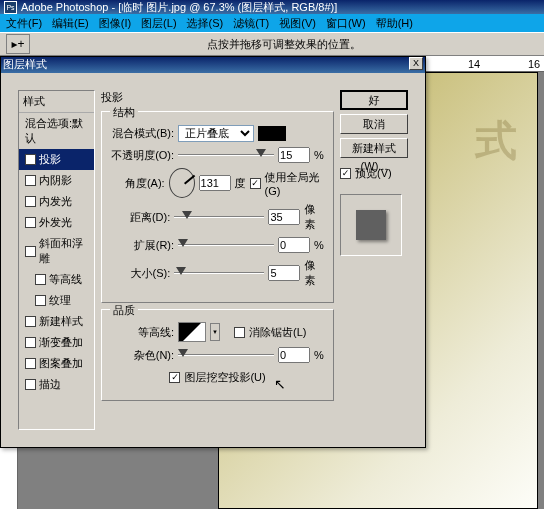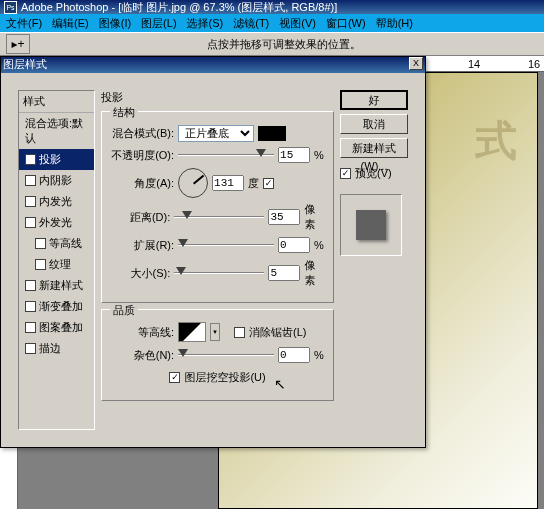--- a/index.html
+++ b/index.html
@@ -28,21 +28,21 @@
 .sl-item.sel{background:#0a246a;color:#fff;}
 .sl-item.ind{padding-left:16px;}
 .cb{width:11px;height:11px;border:1px solid #404040;background:#fff;display:inline-block;flex-shrink:0;}
 .main{flex:1;display:flex;flex-direction:column;gap:6px;}
 .group{border:1px solid #808080;border-top-color:#fff;border-left-color:#fff;padding:8px 8px 10px;position:relative;}
 .group>.gt{position:absolute;top:-7px;left:8px;background:#d4d0c8;padding:0 3px;}
 .row{display:flex;align-items:center;gap:4px;margin:4px 0;min-height:18px;}
 .row .lbl{width:64px;text-align:right;}
 select,input[type=text]{border:1px solid #7f9db9;background:#fff;height:17px;padding:0 2px;}
 select{width:76px;}
-input.num{width:32px;text-align:left;font-family:Liberation Mono, monospace;}
+input.num{width:32px;text-align:left;}
 .swatch{width:28px;height:15px;background:#000;border:1px solid #000;display:inline-block;}
 .slider{position:relative;width:96px;height:14px;}
 .slider .track{position:absolute;top:6px;left:0;right:0;height:2px;background:#808080;border-bottom:1px solid #fff;}
 .slider .thumb{position:absolute;top:1px;width:0;height:0;border-left:5px solid transparent;border-right:5px solid transparent;border-top:8px solid #404040;}
 .dial{width:30px;height:30px;border:1px solid #404040;border-radius:50%;background:#d4d0c8;position:relative;}
 .dial .hand{position:absolute;top:14px;left:14px;width:13px;height:1.5px;background:#000;transform-origin:0 0;transform:rotate(-40deg);}
 .btns{width:76px;display:flex;flex-direction:column;gap:4px;}
 .btn{height:20px;background:#d4d0c8;border:1px solid #404040;border-top-color:#fff;border-left-color:#fff;cursor:pointer;text-align:center;line-height:18px;}
 .btn.def{border:2px solid #000;line-height:16px;}
 .preview{width:62px;height:62px;background:#d4d0c8;border:1px solid #808080;border-right-color:#fff;border-bottom-color:#fff;margin-top:4px;display:flex;align-items:center;justify-content:center;}
@@ -106,20 +106,24 @@
             <span>内阴影</span>
           </div>
         <div class="sl-item">
             <span class="cb"></span>
             <span>内发光</span>
           </div>
         <div class="sl-item">
             <span class="cb"></span>
             <span>外发光</span>
           </div>
+        <div class="sl-item">
+            <span class="cb"></span>
+            <span>斜面和浮雕</span>
+          </div>
         <div class="sl-item ind">
             <span class="cb"></span>
             <span>等高线</span>
           </div>
         <div class="sl-item ind">
             <span class="cb"></span>
             <span>纹理</span>
           </div>
         <div class="sl-item">
             <span class="cb"></span>
@@ -158,20 +162,21 @@
             <span>%</span>
           </div>
           <div class="row">
             <span class="lbl">角度(A):</span>
             <div class="dial">
                 <div class="hand"></div>
               </div>
             <input class="num" value="131" style="">
             <span>度</span>
             <span class="chk">✓</span>
+            <span>使用全局光(G)</span>
           </div>
           <div class="row">
             <span class="lbl">距离(D):</span>
             <div class="slider">
                 <div class="track"></div>
                 <div class="thumb" style="left:8px"></div>
               </div>
             <input class="num" value="35" style="">
             <span>像素</span>
           </div>

